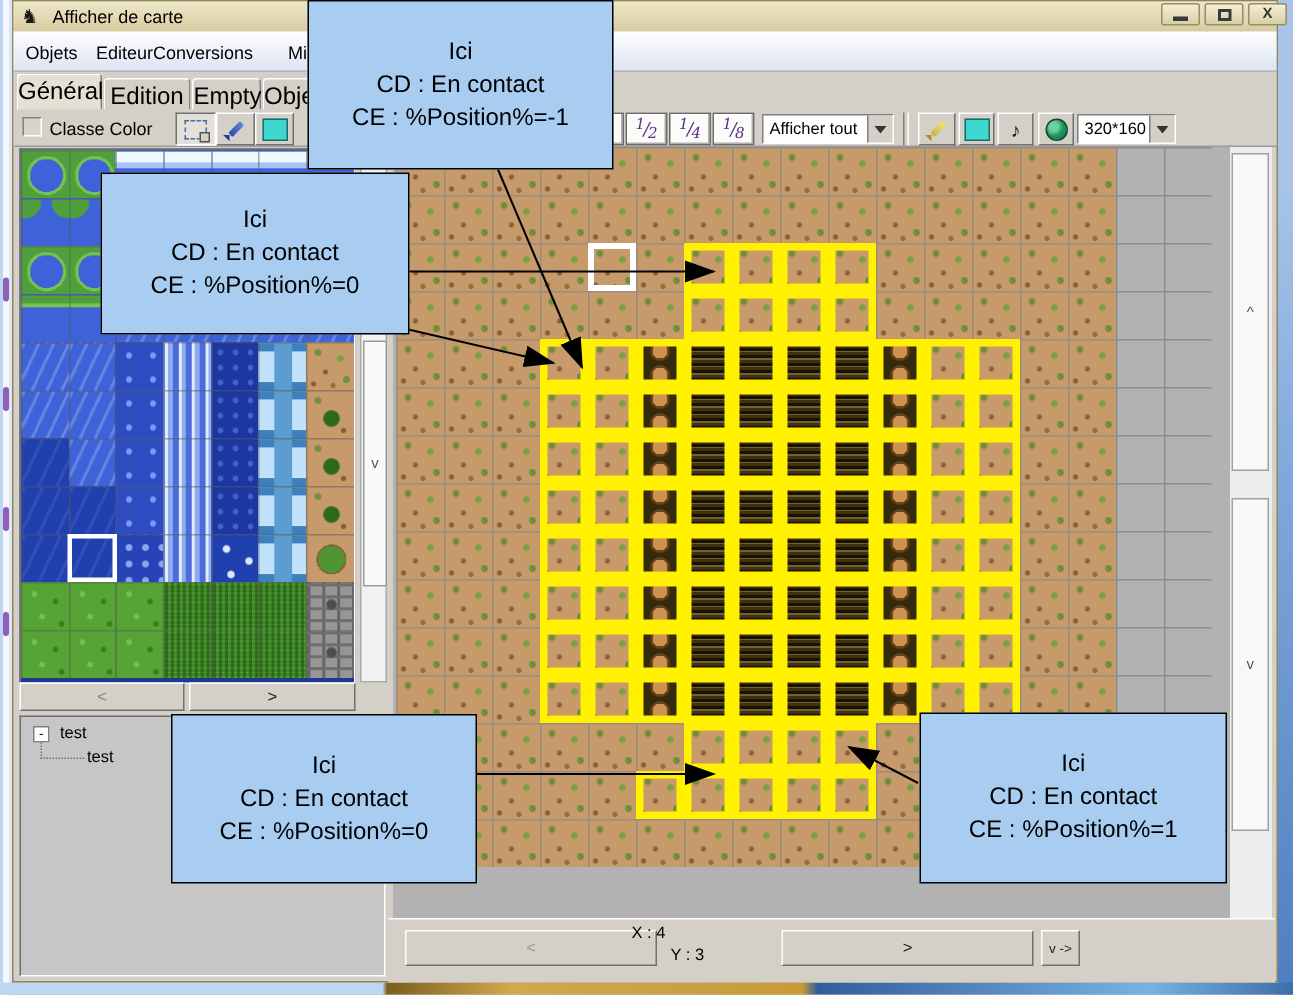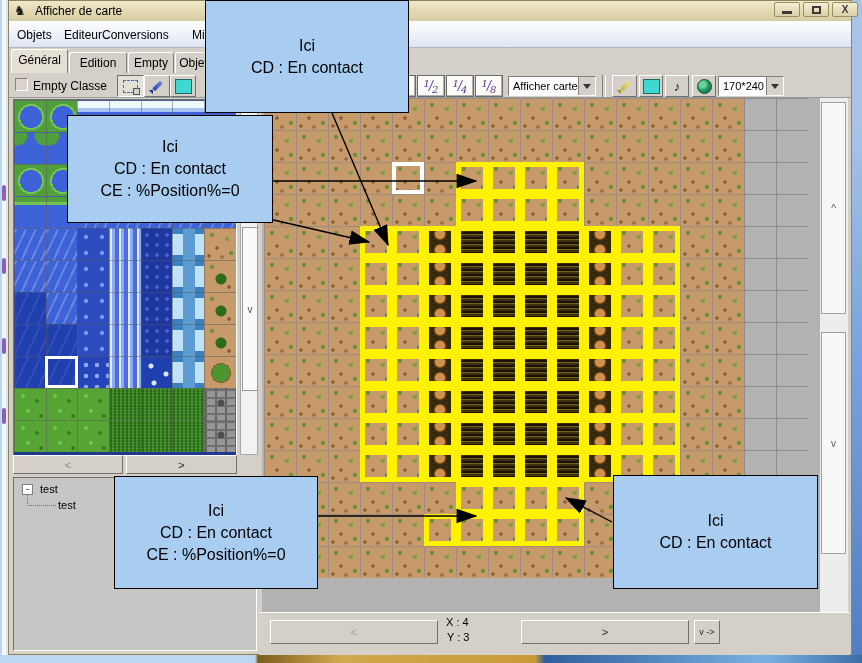--- a/index.html
+++ b/index.html
@@ -31,21 +31,21 @@
     border:1px solid #9A8F64;border-radius:2px;display:flex;align-items:center;justify-content:center;box-sizing:border-box;}
   .glyph-min{width:10px;height:3px;background:#3A3A3A;margin-top:6px;}
   .glyph-max{width:9px;height:8px;border:2px solid #3A3A3A;box-sizing:border-box;}
   .glyph-close{font-size:10px;font-weight:bold;color:#3A3A3A;line-height:10px;}
 
   #menubar{left:9px;top:21px;width:842px;height:27px;
     background:linear-gradient(180deg,#FEFEFE,#DDE5F2);border-bottom:1px solid #AEB6C4;box-sizing:border-box;}
   .menu-item{position:absolute;top:7px;font-size:12px;color:#000;}
 
   #tabrow{left:9px;top:48px;width:842px;height:25px;background:#D4D0C8;}
-  .tab{position:absolute;box-sizing:border-box;font-size:12px;color:#000;text-align:center;
+  .tab{position:absolute;box-sizing:border-box;font-size:16px;color:#000;text-align:center;
     background:#D4D0C8;border:1px solid #808080;border-bottom:none;
     border-top-color:#FFF;border-left-color:#FFF;border-radius:3px 3px 0 0;padding-top:3px;}
   .tab.active{background:#E4E0D4;z-index:2;}
 
   #toolbar{left:9px;top:73px;width:842px;height:25px;background:#D4D0C8;
     border-bottom:1px solid #9A9A9A;box-sizing:border-box;}
   .chk{left:15px;top:78px;width:13px;height:13px;background:#D8D4CC;
     border:1px solid;border-color:#808080 #FFF #FFF #808080;box-sizing:border-box;}
   #empty-color-label{left:33px;top:79px;font-size:12px;color:#000;}
   .tool-btn{position:absolute;top:75px;height:22px;box-sizing:border-box;background:#D4D0C8;
@@ -173,21 +173,21 @@
     border:3px solid #FFF;z-index:12;}
   #map-scroll-col{left:820px;top:98px;width:28px;height:514px;background:#EDEDED;}
   .vscroll-btn{position:absolute;left:1px;width:25px;background:#F8F8F8;border:1px solid #A0A0A0;
     box-sizing:border-box;display:flex;align-items:center;justify-content:center;font-size:10px;color:#555;}
 
   
   #bottom-bar{left:259px;top:612px;width:591px;height:42px;background:#D4D0C8;border-top:1px solid #FFF;}
   #map-nav-left{left:270px;top:620px;width:168px;height:24px;color:#9A9A9A;}
   #map-nav-right{left:521px;top:620px;width:168px;height:24px;color:#222;}
   #map-nav-corner{left:694px;top:620px;width:26px;height:24px;color:#222;font-size:9px;}
-  #coord-x{left:446px;top:616px;font-size:11px;color:#000;}
+  #coord-x{left:421px;top:616px;font-size:11px;color:#000;}
   #coord-y{left:447px;top:631px;font-size:11px;color:#000;}
 
   
   .callout{position:absolute;box-sizing:border-box;background:#A9CDF1;border:1px solid #000;
     display:flex;flex-direction:column;align-items:center;justify-content:center;
     font-size:16px;line-height:22px;color:#000;text-align:center;z-index:50;}
   #callout-top{left:205px;top:0;width:204px;height:113px;}
   #callout-left{left:67px;top:115px;width:206px;height:108px;}
   #callout-bottom-left{left:114px;top:476px;width:204px;height:113px;}
   #callout-bottom-right{left:613px;top:475px;width:205px;height:114px;}
@@ -232,21 +232,21 @@
 
 <div class="abs" id="tabrow">
   <div class="tab active" style="left:2px;top:1px;width:57px;height:24px">Général</div>
   <div class="tab" style="left:60px;top:4px;width:58px;height:21px">Edition</div>
   <div class="tab" style="left:119px;top:4px;width:46px;height:21px">Empty</div>
   <div class="tab" style="left:166px;top:4px;width:43px;height:21px">Objets</div>
 </div>
 
 <div class="abs" id="toolbar"></div>
 <div class="abs chk"></div>
-<span class="abs" id="empty-color-label">Empty Classe</span>
+<span class="abs" id="empty-color-label">Classe Color</span>
 <div class="tool-btn pressed" style="left:117px;width:27px">
     <div class="icon-marquee"></div>
   </div>
 <div class="tool-btn" style="left:144px;width:26px">
     <div class="icon-pen"></div>
   </div>
 <div class="tool-btn" style="left:170px;width:26px">
     <div class="icon-swatch"></div>
   </div>
 
@@ -265,40 +265,40 @@
     <span>/</span>
     <sub>4</sub>
   </div>
 <div class="frac-btn" style="left:475px">
     <sup>1</sup>
     <span>/</span>
     <sub>8</sub>
   </div>
 
 <div class="combo" style="left:508px;width:88px">
-  <span class="val">Afficher carte</span>
+  <span class="val">Afficher tout</span>
   <span class="drop">
       <span class="tri-down"></span>
     </span>
 </div>
 <div class="tool-sep" style="left:602px"></div>
 <div class="tool-btn" style="left:612px;width:25px">
     <div class="icon-pen yellow"></div>
   </div>
 <div class="tool-btn" style="left:639px;width:24px">
     <div class="icon-swatch"></div>
   </div>
 <div class="tool-btn" style="left:665px;width:24px">
     <span class="icon-note">♪</span>
   </div>
 <div class="tool-btn" style="left:692px;width:24px">
     <div class="icon-world"></div>
   </div>
 <div class="combo" style="left:718px;width:66px">
-  <span class="val">170*240</span>
+  <span class="val">320*160</span>
   <span class="drop">
       <span class="tri-down"></span>
     </span>
 </div>
 
 <div class="abs" id="palette-frame">
   <div id="palette-grid">
       <div class="t t-wgrass"></div>
       <div class="t t-wgrass"></div>
       <div class="t t-wcrest"></div>
@@ -777,27 +777,29 @@
   <line x1="332" y1="113" x2="388" y2="245" stroke="#000" stroke-width="1.4" marker-end="url(#ah)"></line>
   <line x1="265" y1="218" x2="369" y2="242" stroke="#000" stroke-width="1.4" marker-end="url(#ah)"></line>
   <line x1="273" y1="181" x2="476" y2="181" stroke="#000" stroke-width="1.4" marker-end="url(#ah)"></line>
   <line x1="318" y1="516" x2="476" y2="516" stroke="#000" stroke-width="1.4" marker-end="url(#ah)"></line>
   <line x1="612" y1="522" x2="566" y2="498" stroke="#000" stroke-width="1.4" marker-end="url(#ah)"></line>
 </svg>
 
 <div class="callout" id="callout-top">
   <div>Ici</div>
   <div>CD : En contact</div>
+  <div>CE : %Position%=-1</div>
 </div>
 <div class="callout" id="callout-left">
   <div>Ici</div>
   <div>CD : En contact</div>
   <div>CE : %Position%=0</div>
 </div>
 <div class="callout" id="callout-bottom-left">
   <div>Ici</div>
   <div>CD : En contact</div>
   <div>CE : %Position%=0</div>
 </div>
 <div class="callout" id="callout-bottom-right">
   <div>Ici</div>
   <div>CD : En contact</div>
+  <div>CE : %Position%=1</div>
 </div>
 
 </body></html>

